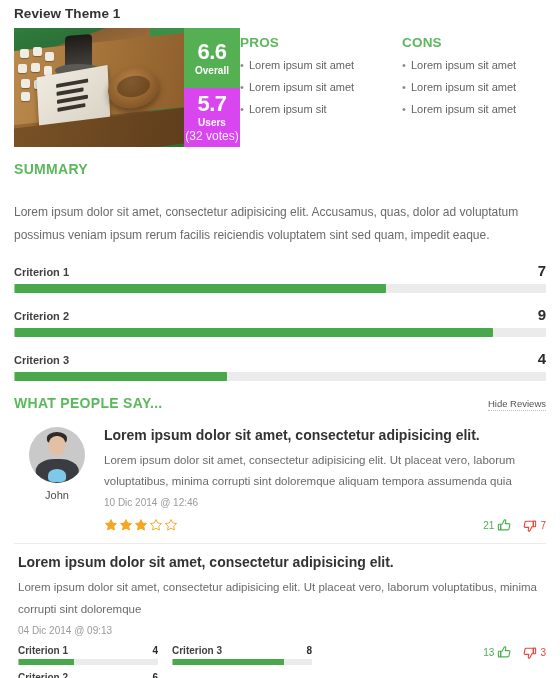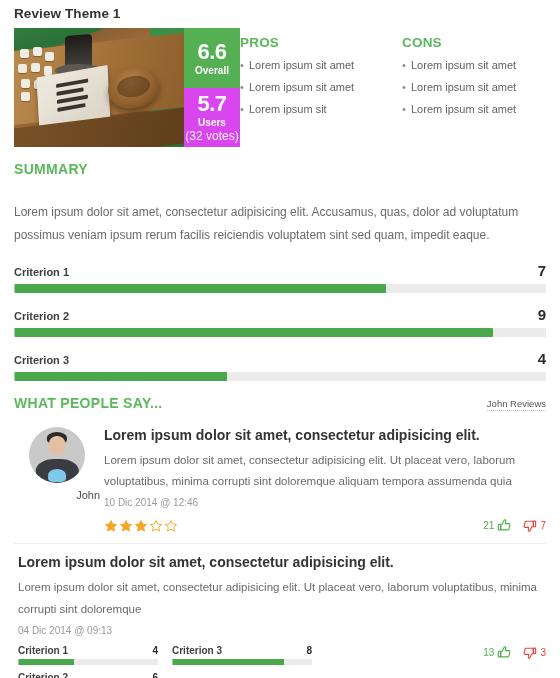--- a/index.html
+++ b/index.html
@@ -178,28 +178,28 @@
     background: #3b3b42;
   }
   .avatar.female .hair { background: #6b5337; width: 46%; height: 46%; border-radius: 50% 50% 40% 40%; }
   .avatar.female .body { background: #efeae4; }
   .avatar .shirt {
     position: absolute; left: 50%; bottom: 2%; width: 32%; height: 22%;
     transform: translateX(-50%); border-radius: 50% 50% 30% 30%;
     background: #7ec8ea;
   }
   .avatar.female .shirt { background: #cfcac4; }
-  .rv-name { font-size: 11px; color: #4a4a4a; margin-top: 6px; text-align: right; }
+  .rv-name { font-size: 11px; color: #4a4a4a; margin-top: 6px; }
 
   .rv-body { flex: 1; padding-left: 4px; }
   .rv-title { font-size: 14px; font-weight: bold; color: #333; margin-bottom: 7px; }
   .rv-text { font-size: 11.5px; color: #6a6a6a; line-height: 1.85; }
   .rv-date { font-size: 10px; color: #9a9a9a; margin-top: 5px; }
 
-  .rv-foot { display: flex; align-items: flex-end; justify-content: space-between; margin-top: 10px; }
+  .rv-foot { display: flex; align-items: flex-start; justify-content: space-between; margin-top: 10px; }
   .stars { display: flex; gap: 1px; }
   .star { width: 14px; height: 14px; display: block; }
 
   .votes { display: flex; align-items: center; gap: 10px; }
   .vote { display: flex; align-items: center; gap: 3px; font-size: 10px; }
   .vote.up { color: #4caf50; }
   .vote.down { color: #e8443a; }
   .vote svg { display: block; }
 
   
@@ -313,21 +313,21 @@
           <span class="crit-val">4</span>
         </div>
         <div class="bar">
           <span style="width: 40%;"></span>
         </div>
       </div>
     </div>
 
   <div class="reviews-head">
     <div class="section-title">WHAT PEOPLE SAY...</div>
-    <div class="hide-reviews">John Reviews</div>
+    <div class="hide-reviews">Hide Reviews</div>
   </div>
 
   <div id="reviews-list">
       <div class="review">
         <div class="rv-left">
           <div class="avatar">
             <div class="hair"></div>
             <div class="head"></div>
             <div class="body"></div>
             <div class="shirt"></div>

